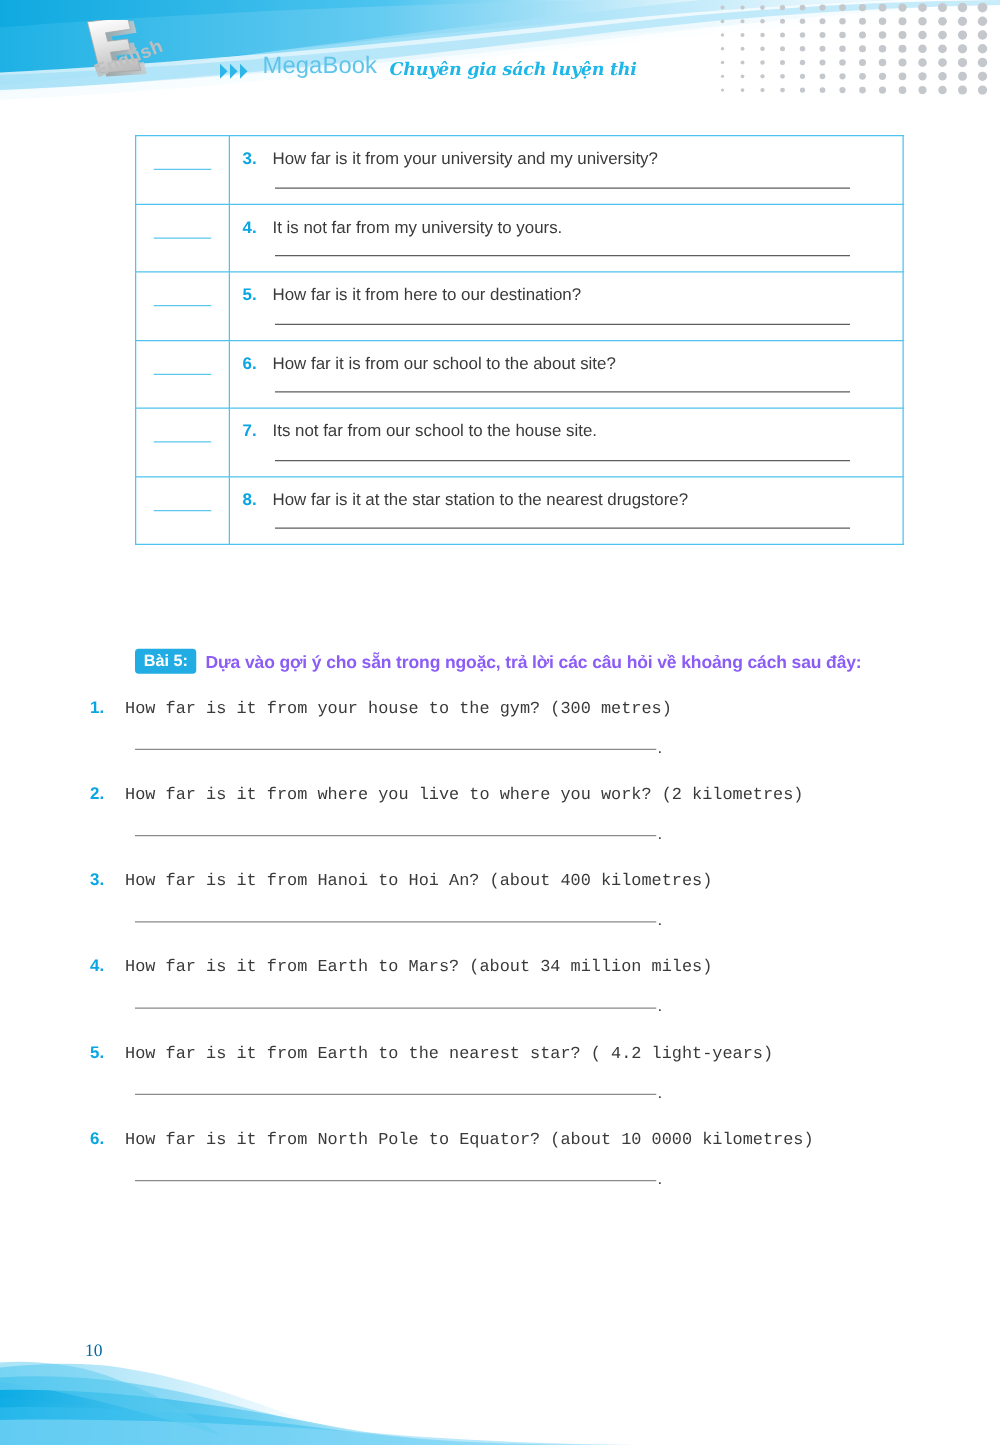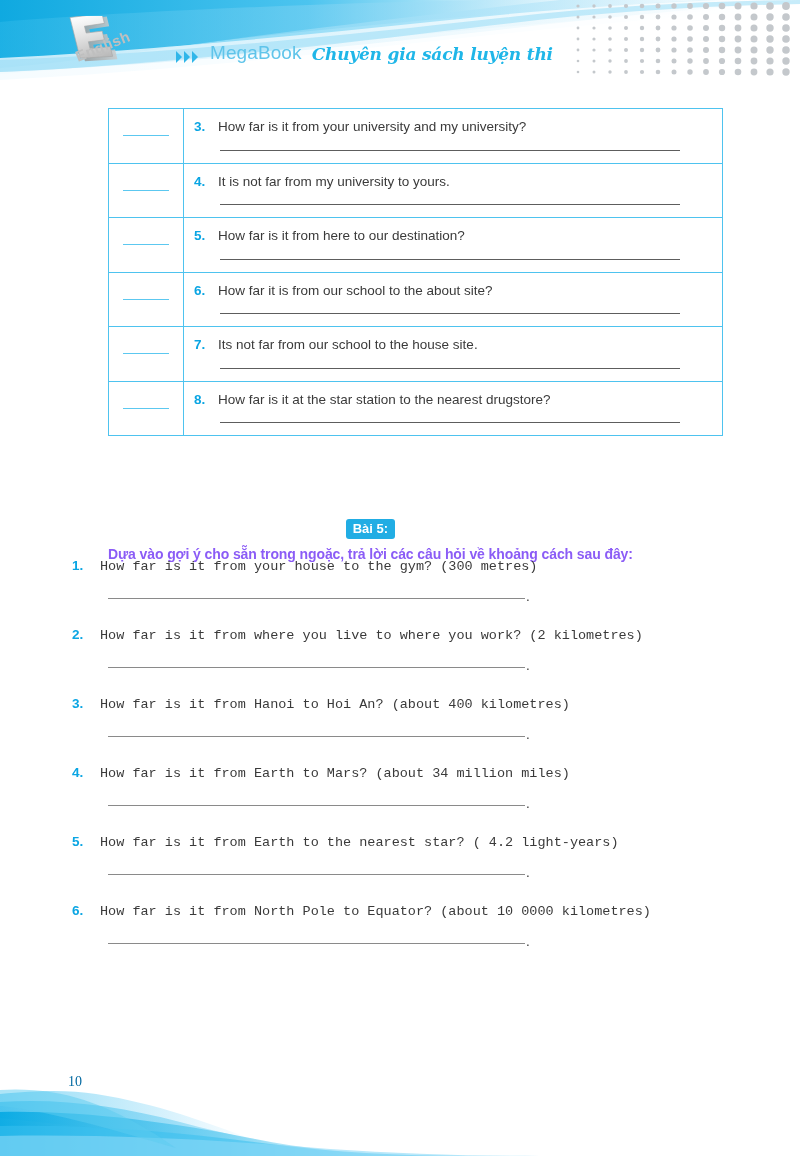--- a/index.html
+++ b/index.html
@@ -57,21 +57,21 @@
     font-family: "Liberation Sans", sans-serif;
     font-size: 19px;
     font-weight: 500;
     color: #5fc4ea;
     letter-spacing: 0.1px;
   }
   .brand-tagline {
     font-family: "DejaVu Serif", serif;
     font-style: italic;
     font-weight: bold;
-    font-size: 17px;
+    font-size: 14px;
     color: #1fb6e8;
     margin-left: 6px;
     letter-spacing: -0.2px;
   }
 
   .logo-e {
     position: absolute;
     left: 56px;
     top: 16px;
     width: 120px;
@@ -134,21 +134,20 @@
 
   
   .bai-heading {
     position: absolute;
     left: 108px;
     top: 519px;
     display: flex;
     align-items: center;
     gap: 7px;
     white-space: nowrap;
-    flex-direction: column;
   }
   .bai-badge {
     background: #21ade4;
     color: #ffffff;
     font-weight: bold;
     font-size: 13px;
     padding: 3px 7px 4px 7px;
     border-radius: 3px;
     line-height: 1;
   }

